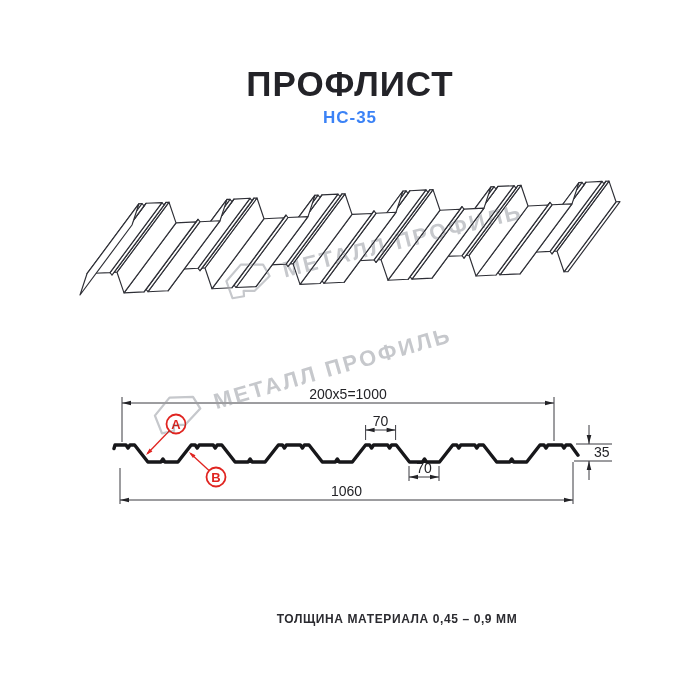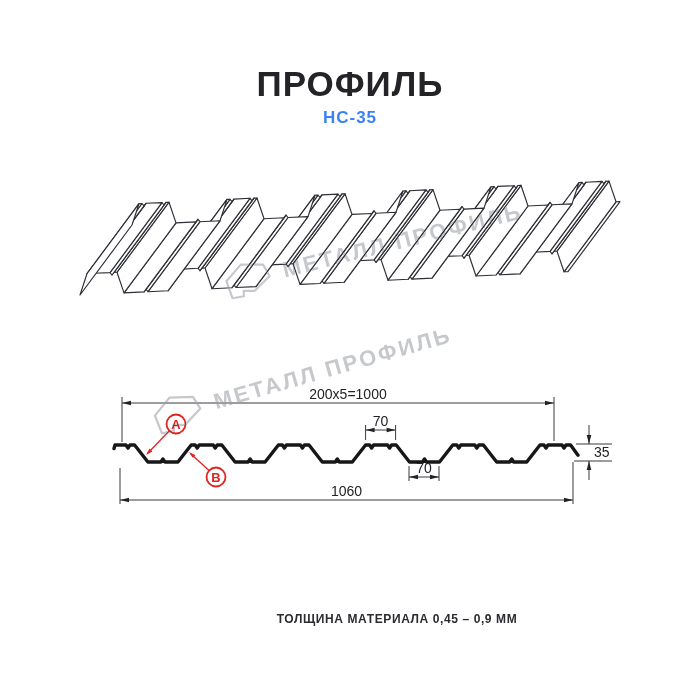--- a/index.html
+++ b/index.html
@@ -18,21 +18,21 @@
   #wm2{left:150px;top:402px;transform:rotate(-16deg);transform-origin:left center;}
   svg text{font-family:"Liberation Sans",sans-serif;}
   .dimtxt{font-size:14px;fill:#232327;}
   .redtxt{font-size:13px;font-weight:600;fill:#e02420;}
 </style>
 </head>
 <body>
 
 <div id="canvas">
 
-  <div class="title">ПРОФИЛЬ</div>
+  <div class="title">ПРОФЛИСТ</div>
   <div class="subtitle">НС-35</div>
 
   <svg id="draw" width="700" height="700" viewBox="0 0 700 700" style="position:absolute;left:0;top:0;">
 
     <g id="gen3d" fill="#ffffff" stroke="#2e2f36" stroke-width="1.15" stroke-linejoin="round">
         <path d="M564.0 271.8 L568.0 271.6 L620.0 201.6 L616.0 201.8 Z"></path>
         <path d="M557.0 251.1 L564.0 271.8 L616.0 201.8 L609.0 181.1 Z"></path>
         <path d="M554.0 251.2 L557.0 251.1 L609.0 181.1 L606.0 181.2 Z"></path>
         <path d="M552.0 253.8 L554.0 251.2 L606.0 181.2 L604.0 183.8 Z"></path>
         <path d="M550.0 251.4 L552.0 253.8 L604.0 183.8 L602.0 181.4 Z"></path>

